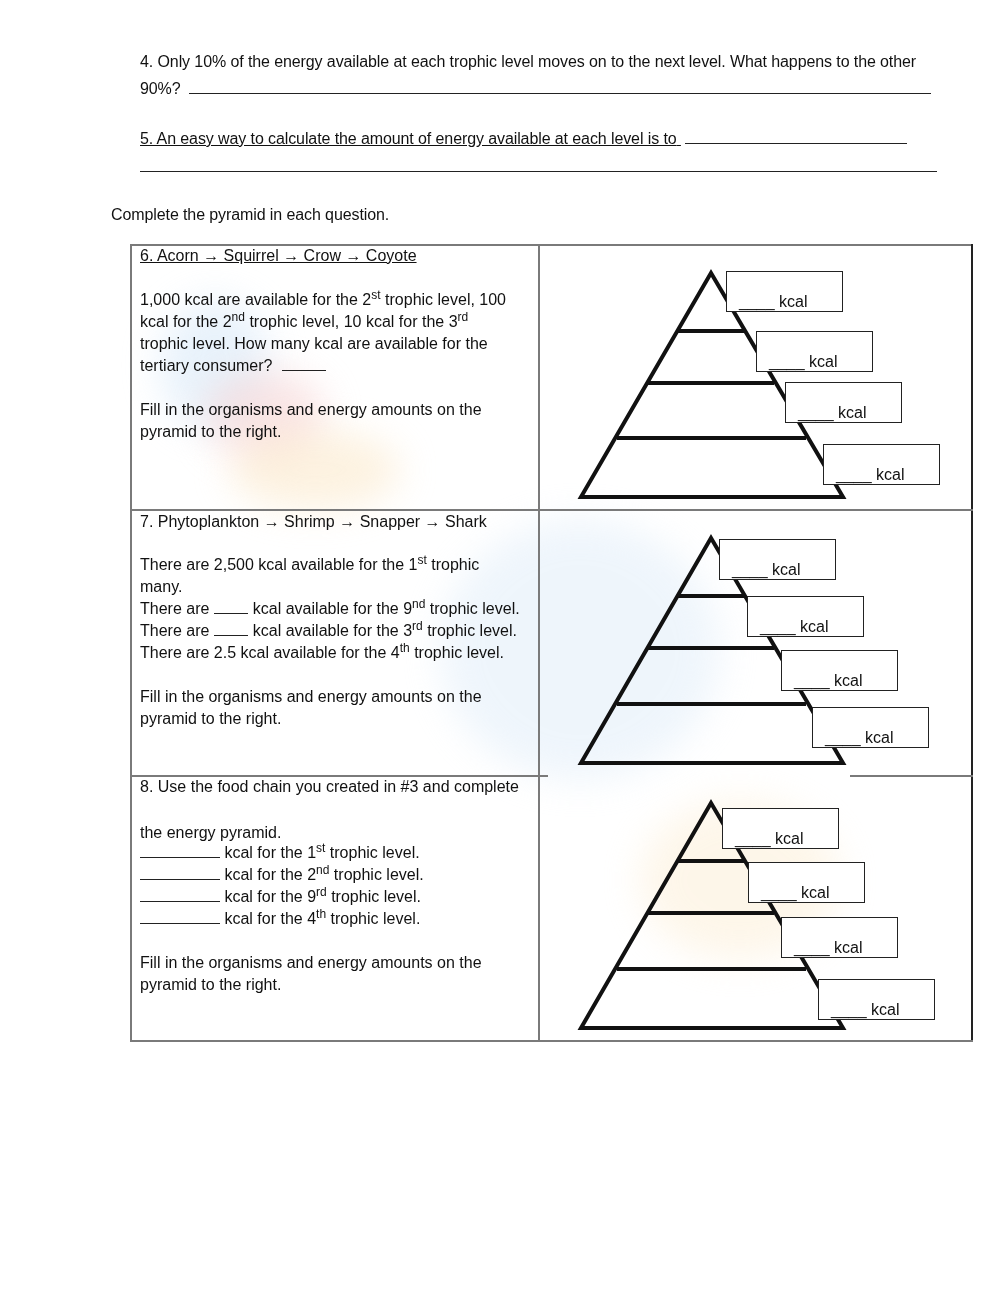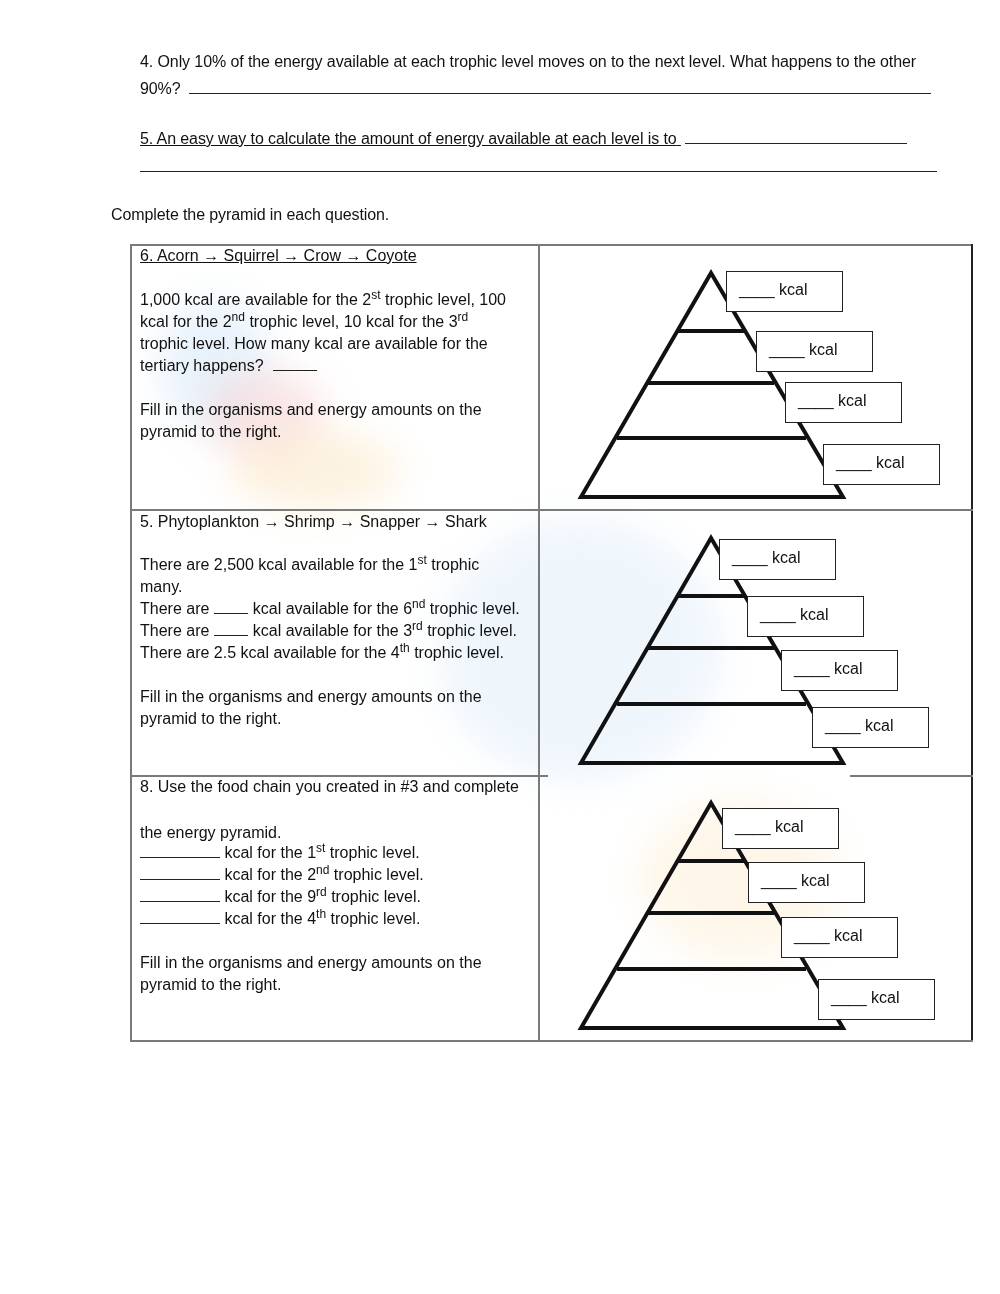--- a/index.html
+++ b/index.html
@@ -7,21 +7,21 @@
          font-family:"Liberation Sans", "DejaVu Sans", sans-serif; color:#111; }
   .abs { position:absolute; }
   .txt { font-size:16px; line-height:22px; white-space:nowrap; letter-spacing:-0.1px; }
   .blank { display:inline-block; border-bottom:1.2px solid #222; height:14px; vertical-align:baseline; }
   sup { font-size:12px; line-height:0; vertical-align:6px; }
   .tbl-line { position:absolute; background:#7a7a7a; }
   .tbl-line.dark { background:#222; }
   .cell-text { position:absolute; left:140px; font-size:16px; line-height:22px; white-space:nowrap; }
   .watermark { position:absolute; border-radius:50%; filter:blur(18px); pointer-events:none; }
   .kbox { position:absolute; border:1.5px solid #222; background:#fff; box-sizing:border-box;
-          font-size:16px; line-height:18px; padding-top:9px; padding-left:12px; white-space:nowrap; }
+          font-size:16px; line-height:18px; padding-top:21px; padding-left:12px; white-space:nowrap; }
   svg { position:absolute; left:0; top:0; overflow:visible; }
 </style>
 </head>
 <body>
 
 <div class="watermark" style="left:160px;top:300px;width:110px;height:130px;background:#d6e8f8;opacity:0.55;"></div>
 <div class="watermark" style="left:205px;top:370px;width:120px;height:90px;background:#f6d2d2;opacity:0.55;"></div>
 <div class="watermark" style="left:230px;top:430px;width:170px;height:80px;background:#fbe8c8;opacity:0.55;"></div>
 <div class="watermark" style="left:440px;top:520px;width:280px;height:260px;background:#dbeaf8;opacity:0.45;"></div>
 <div class="watermark" style="left:640px;top:800px;width:200px;height:160px;background:#fcecd0;opacity:0.45;"></div>
@@ -49,30 +49,30 @@
   <div class="tbl-line" style="left:130px;top:509px;width:843px;height:1.5px;"></div>
   <div class="tbl-line" style="left:130px;top:775px;width:418px;height:1.5px;"></div>
   <div class="tbl-line" style="left:850px;top:775px;width:123px;height:1.5px;"></div>
 </div>
 
 <div>
   <div class="cell-text" style="top:245px;text-decoration:underline;">6.  Acorn → Squirrel → Crow → Coyote</div>
   <div class="cell-text" style="top:289px;"><span>1,000 kcal are available for the 2</span><sup>st</sup><span> trophic level, 100</span></div>
   <div class="cell-text" style="top:311px;"><span>kcal for the 2</span><sup>nd</sup><span> trophic level, 10 kcal for the 3</span><sup>rd</sup></div>
   <div class="cell-text" style="top:333px;">trophic level. How many kcal are available for the</div>
-  <div class="cell-text" style="top:355px;"><span>tertiary happens?</span><span class="blank" style="width:44px;margin-left:9px;"></span></div>
+  <div class="cell-text" style="top:355px;"><span>tertiary consumer?</span><span class="blank" style="width:44px;margin-left:9px;"></span></div>
   <div class="cell-text" style="top:399px;">Fill in the organisms and energy amounts on the</div>
   <div class="cell-text" style="top:421px;">pyramid to the right.</div>
 </div>
 
 <div>
-  <div class="cell-text" style="top:511px;">5.  Phytoplankton → Shrimp → Snapper → Shark</div>
+  <div class="cell-text" style="top:511px;">7.  Phytoplankton → Shrimp → Snapper → Shark</div>
   <div class="cell-text" style="top:554px;"><span>There are 2,500 kcal available for the 1</span><sup>st</sup><span> trophic</span></div>
   <div class="cell-text" style="top:576px;">many.</div>
-  <div class="cell-text" style="top:598px;"><span>There are</span><span class="blank" style="width:34px;margin-left:5px;"></span><span> kcal available for the 6</span><sup>nd</sup><span> trophic level.</span></div>
+  <div class="cell-text" style="top:598px;"><span>There are</span><span class="blank" style="width:34px;margin-left:5px;"></span><span> kcal available for the 9</span><sup>nd</sup><span> trophic level.</span></div>
   <div class="cell-text" style="top:620px;"><span>There are</span><span class="blank" style="width:34px;margin-left:5px;"></span><span> kcal available for the 3</span><sup>rd</sup><span> trophic level.</span></div>
   <div class="cell-text" style="top:642px;text-align:right;"><span>There are 2.5 kcal available for the 4</span><sup>th</sup><span> trophic level.</span></div>
   <div class="cell-text" style="top:686px;">Fill in the organisms and energy amounts on the</div>
   <div class="cell-text" style="top:708px;">pyramid to the right.</div>
 </div>
 
 <div>
   <div class="cell-text" style="top:776px;">8. Use the food chain you created in #3 and complete</div>
   <div class="cell-text" style="top:822px;">the energy pyramid.</div>
   <div class="cell-text" style="top:842px;"><span class="blank" style="width:80px;"></span><span> kcal for the 1</span><sup>st</sup><span> trophic  level.</span></div>

